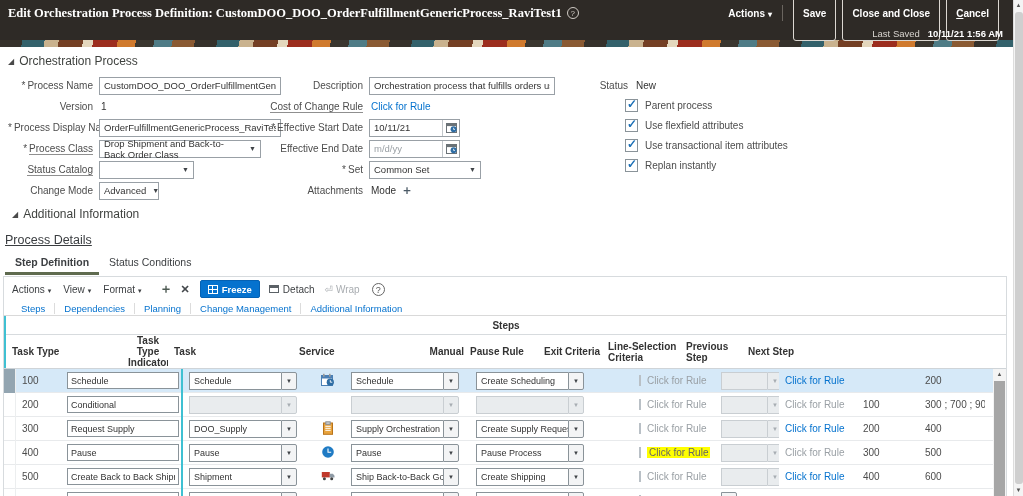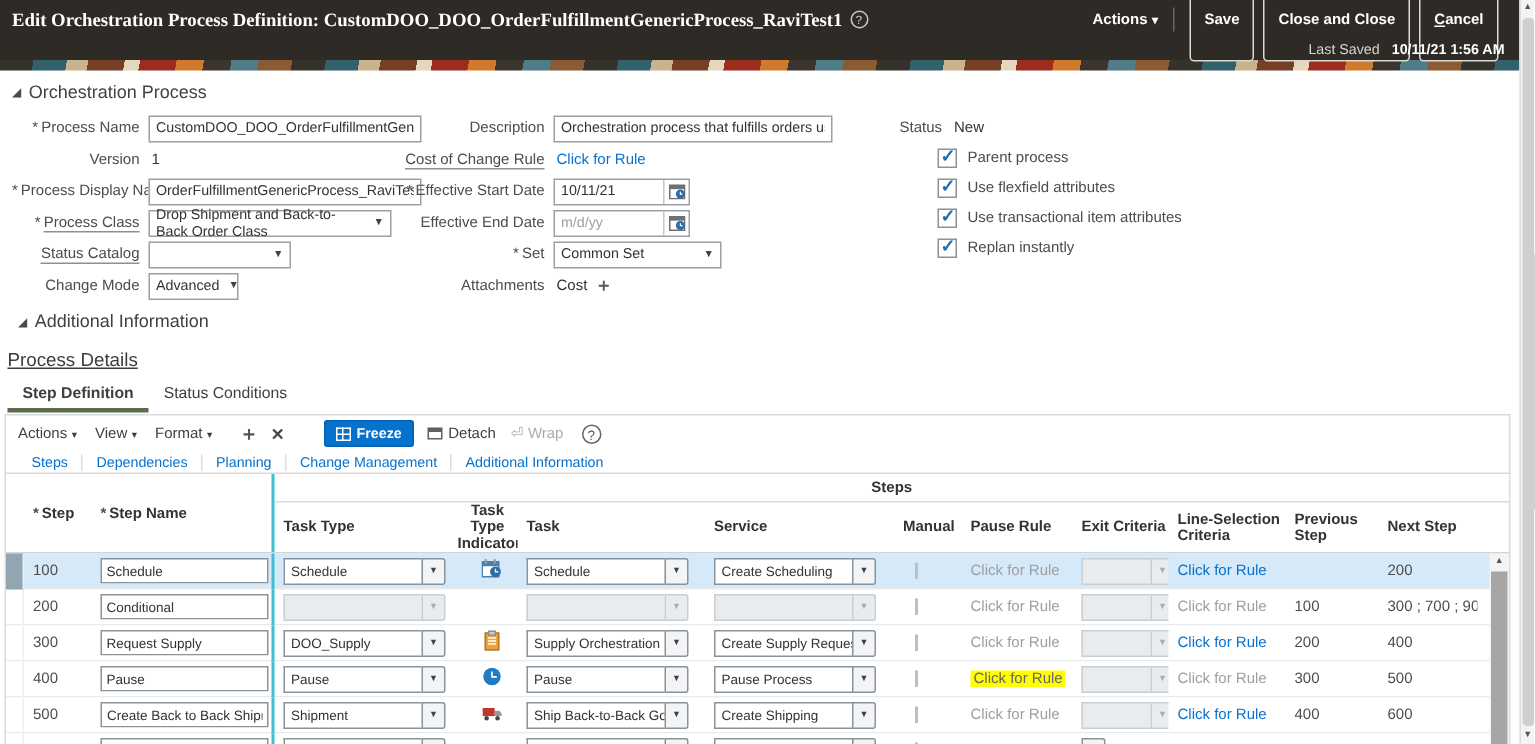--- a/index.html
+++ b/index.html
@@ -74,42 +74,42 @@
   .tab { padding:3px 10px 4px 10px; font-size:10.5px; color:#3c3f42; cursor:default; }
   .tab.active { font-weight:bold; border-bottom:3px solid #5f6b4f; }
 
   
   .panel { position:relative; margin-left:-5px; margin-top:1px; width:1004px; height:237px; border:1px solid #d7dbde; border-bottom:none; background:#fff; }
   .toolbar { display:flex; align-items:center; height:24px; padding-left:8px; }
   .tbm { font-size:10px; color:#3c3f42; margin-right:12px; white-space:nowrap; }
   .tbm .caret::after { content:"▾"; font-size:7px; margin-left:3px; color:#3c3f42; }
   .ic-plus { font-size:13px; font-weight:bold; color:#4d5a52; margin:0 8px 0 6px; }
   .ic-x { font-size:11px; font-weight:bold; color:#44484c; margin-right:10px; }
-  .freeze-btn { background:#0572ce; border:1px solid #0461b3; color:#fff; border-radius:2px; font-size:9.5px; font-weight:bold; height:18px; display:flex; align-items:center; padding:0 7px; margin-right:9px;margin-left:16px; }
+  .freeze-btn { background:#0572ce; border:1px solid #0461b3; color:#fff; border-radius:2px; font-size:9.5px; font-weight:bold; height:18px; display:flex; align-items:center; padding:0 7px; margin-right:9px; }
   .freeze-btn .grid { display:inline-block; width:10px; height:9px; margin-right:4px; background:
       linear-gradient(#fff,#fff) 0 0/10px 1px no-repeat,
       linear-gradient(#fff,#fff) 0 4px/10px 1px no-repeat,
       linear-gradient(#fff,#fff) 0 8px/10px 1px no-repeat,
       linear-gradient(#fff,#fff) 0 0/1px 9px no-repeat,
       linear-gradient(#fff,#fff) 4px 0/1px 9px no-repeat,
       linear-gradient(#fff,#fff) 9px 0/1px 9px no-repeat; }
   .detach { display:flex; align-items:center; color:#3c3f42; margin-right:10px; font-size:10px; }
   .detach .win { width:10px; height:8px; border:1px solid #5b6166; border-top-width:3px; margin-right:4px; }
   .wrap-dis { display:flex; align-items:center; color:#a9adb1; margin-right:12px; font-size:10px; }
   .wrap-dis .wic { font-size:10px; margin-right:3px; }
   .qhelp { width:13px; height:13px; border:1px solid #666; border-radius:50%; font-size:9px; line-height:12px; text-align:center; color:#555; }
 
   .subtabs { display:flex; align-items:center; height:15px; border-bottom:1px solid #d9d9d9; padding-left:8px; }
   .subtab { font-size:9.5px; color:#0572ce; padding:0 9px; border-right:1px solid #dcdcdc; cursor:default; }
   .subtab:last-child { border-right:none; }
 
   
   .c-sel{width:12px;} .c-step{width:45px;} .c-name{width:120px;}
   .c-ttype{width:122px;} .c-ind{width:40px;} .c-task{width:125px;} .c-svc{width:126px;}
-  .c-man{width:45px;} .c-pause{width:74px;} .c-exit{width:64px;} .c-line{width:78px;}
+  .c-man{width:45px;text-align:right;} .c-pause{width:74px;} .c-exit{width:64px;} .c-line{width:78px;}
   .c-prev{width:62px;} .c-next{width:66px;}
   .cell { padding-left:6px; overflow:hidden; white-space:nowrap; flex:none; }
 
   .thead { display:flex; height:53px; border-bottom:1px solid #cfd4d8; font-weight:bold; color:#333; }
   .thead .left-cells { display:flex; align-items:center; height:53px; }
   .teal-div { width:2px; background:#3fc0d2; height:100%; flex:none; }
   .thead .right-part { flex:1; display:flex; flex-direction:column; }
   .group-hdr { height:19px; border-bottom:1px solid #d7dbde; display:flex; align-items:center; justify-content:center; font-weight:bold; }
   .colrow { display:flex; align-items:center; flex:1; }
   .hml { line-height:1.1; white-space:normal; }
@@ -251,21 +251,21 @@
         </div>
         <div class="frow">
           <span class="flabel"><span class="req">*</span><span>Set</span></span>
           <span class="fselect" style="width:112px;">
                 <span>Common Set</span>
                 <span class="car">▼</span>
               </span>
         </div>
         <div class="frow">
           <span class="flabel">Attachments</span>
-          <span class="fval">Cost</span>
+          <span class="fval">Mode</span>
           <span class="plus-ic">＋</span>
         </div>
       </div>
 
       <div class="fcol col-right">
         <div class="statrow">
           <span class="flabel">Status</span>
           <span class="fval">New</span>
         </div>
         <div class="cbrow">
@@ -330,25 +330,20 @@
 
       <div class="subtabs">
         <span class="subtab">Steps</span>
         <span class="subtab">Dependencies</span>
         <span class="subtab">Planning</span>
         <span class="subtab">Change Management</span>
         <span class="subtab">Additional Information</span>
       </div>
 
       <div class="thead">
-        <div class="left-cells">
-          <span class="cell c-sel"></span>
-          <span class="cell c-step"><span class="req">*</span><span>Step</span></span>
-          <span class="cell c-name"><span class="req">*</span><span>Step Name</span></span>
-        </div>
         <span class="teal-div"></span>
         <div class="right-part">
           <div class="group-hdr">Steps</div>
           <div class="colrow">
             <span class="cell c-ttype">Task Type</span>
             <span class="cell c-ind hml">Task Type Indicator</span>
             <span class="cell c-task">Task</span>
             <span class="cell c-svc">Service</span>
             <span class="cell c-man">Manual</span>
             <span class="cell c-pause">Pause Rule</span>

